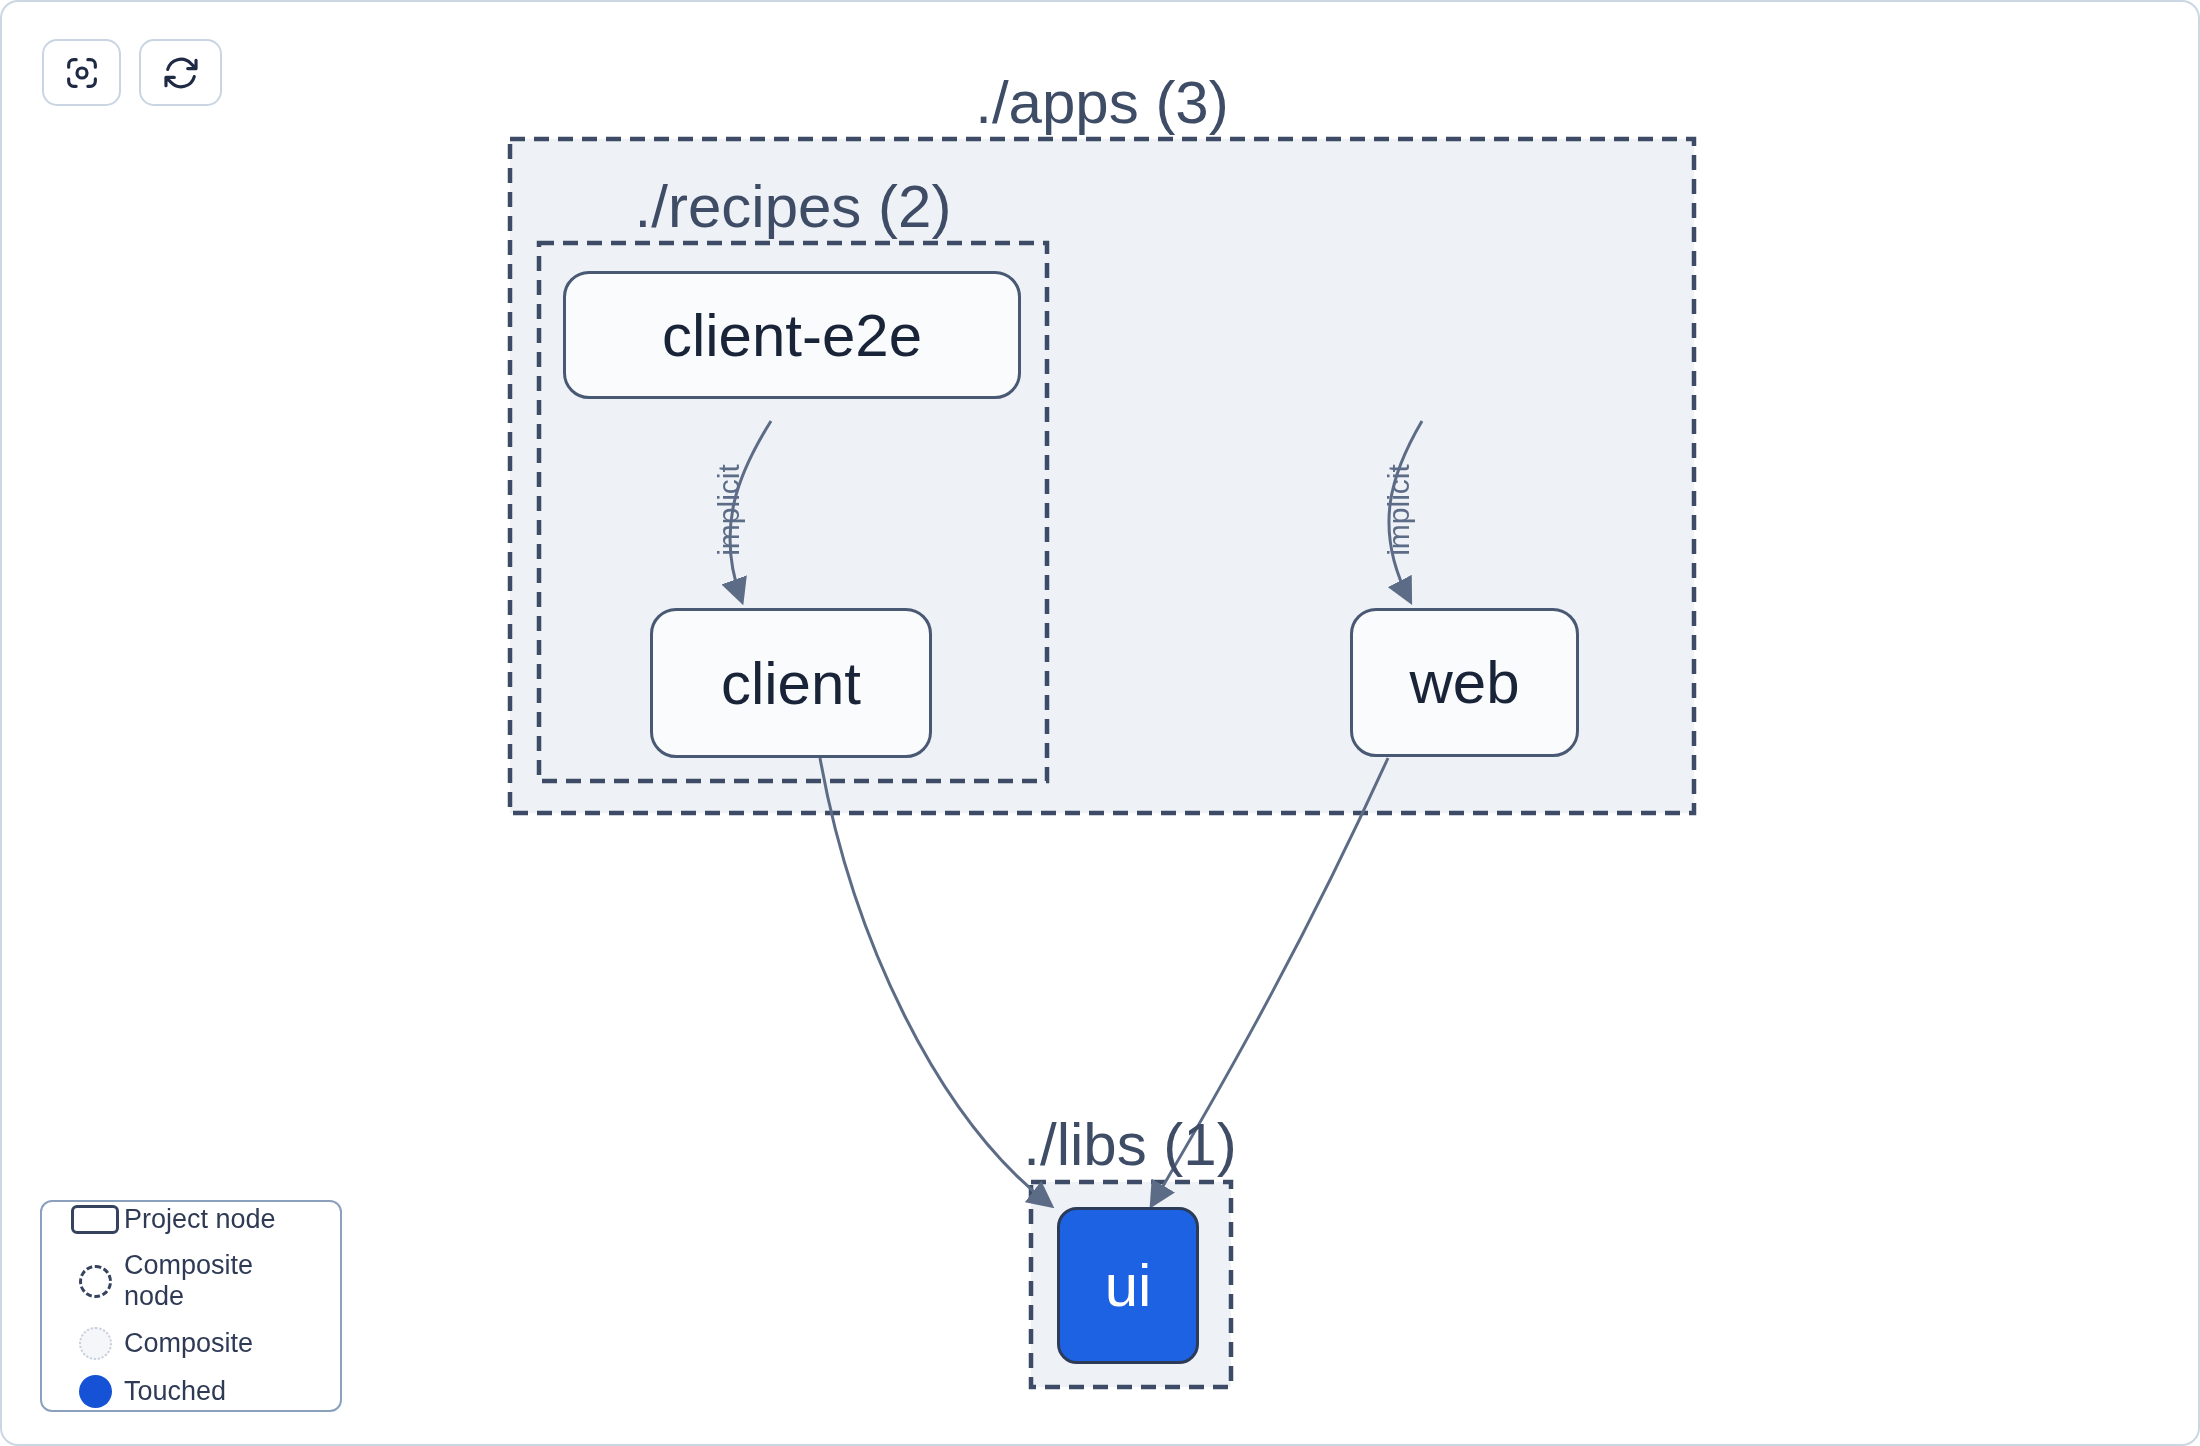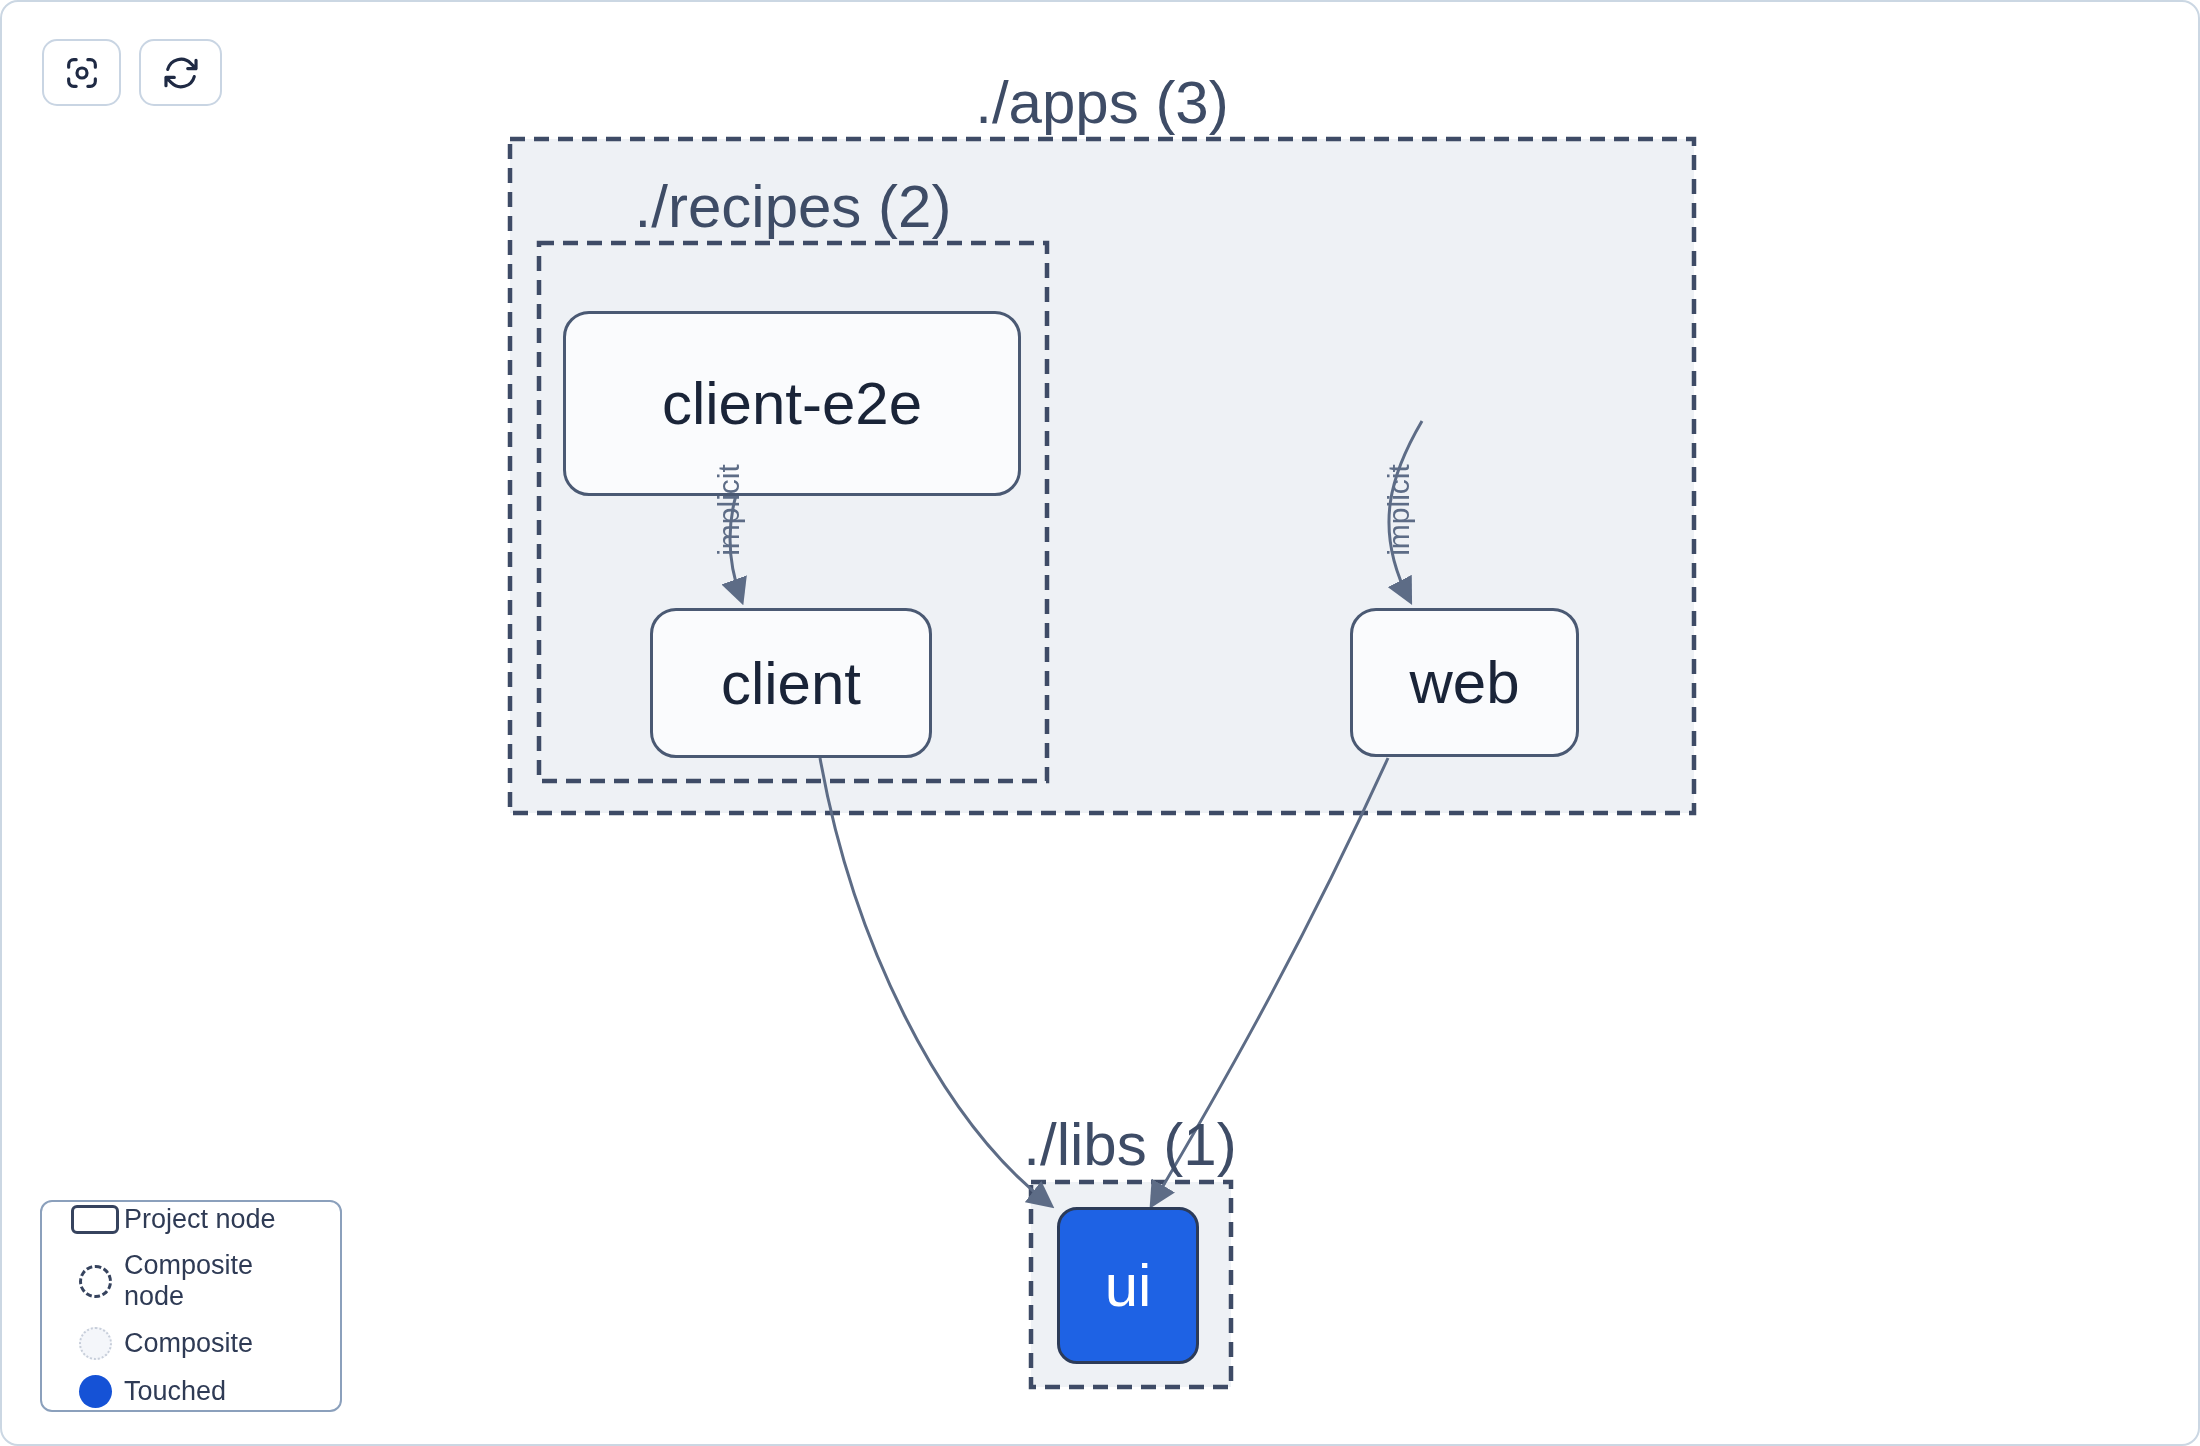--- a/index.html
+++ b/index.html
@@ -51,21 +51,21 @@
     position: absolute;
     background: #fafbfd;
     border: 3px solid #4a5973;
     border-radius: 26px;
     display: flex; align-items: center; justify-content: center;
     font-size: 60px;
     color: #1a2438;
     cursor: pointer;
     white-space: nowrap;
   }
-  #node-client-e2e { left: 561px;  top: 269px;  width: 458px; height: 185px; margin-top: 40px; }
+  #node-client-e2e { left: 561px;  top: 269px;  width: 458px; height: 128px; }
   #node-web-e2e    { left: 1261px; top: 271px;  width: 399px; height: 146px; }
   #node-client     { left: 648px;  top: 606px;  width: 282px; height: 150px; }
   #node-web        { left: 1348px; top: 606px;  width: 229px; height: 149px; }
   #node-ui {
     left: 1055px; top: 1205px; width: 142px; height: 157px;
     background: #1e62e4; border: 3px solid #2c3b58; border-radius: 20px;
     color: #ffffff;
   }
 
   

